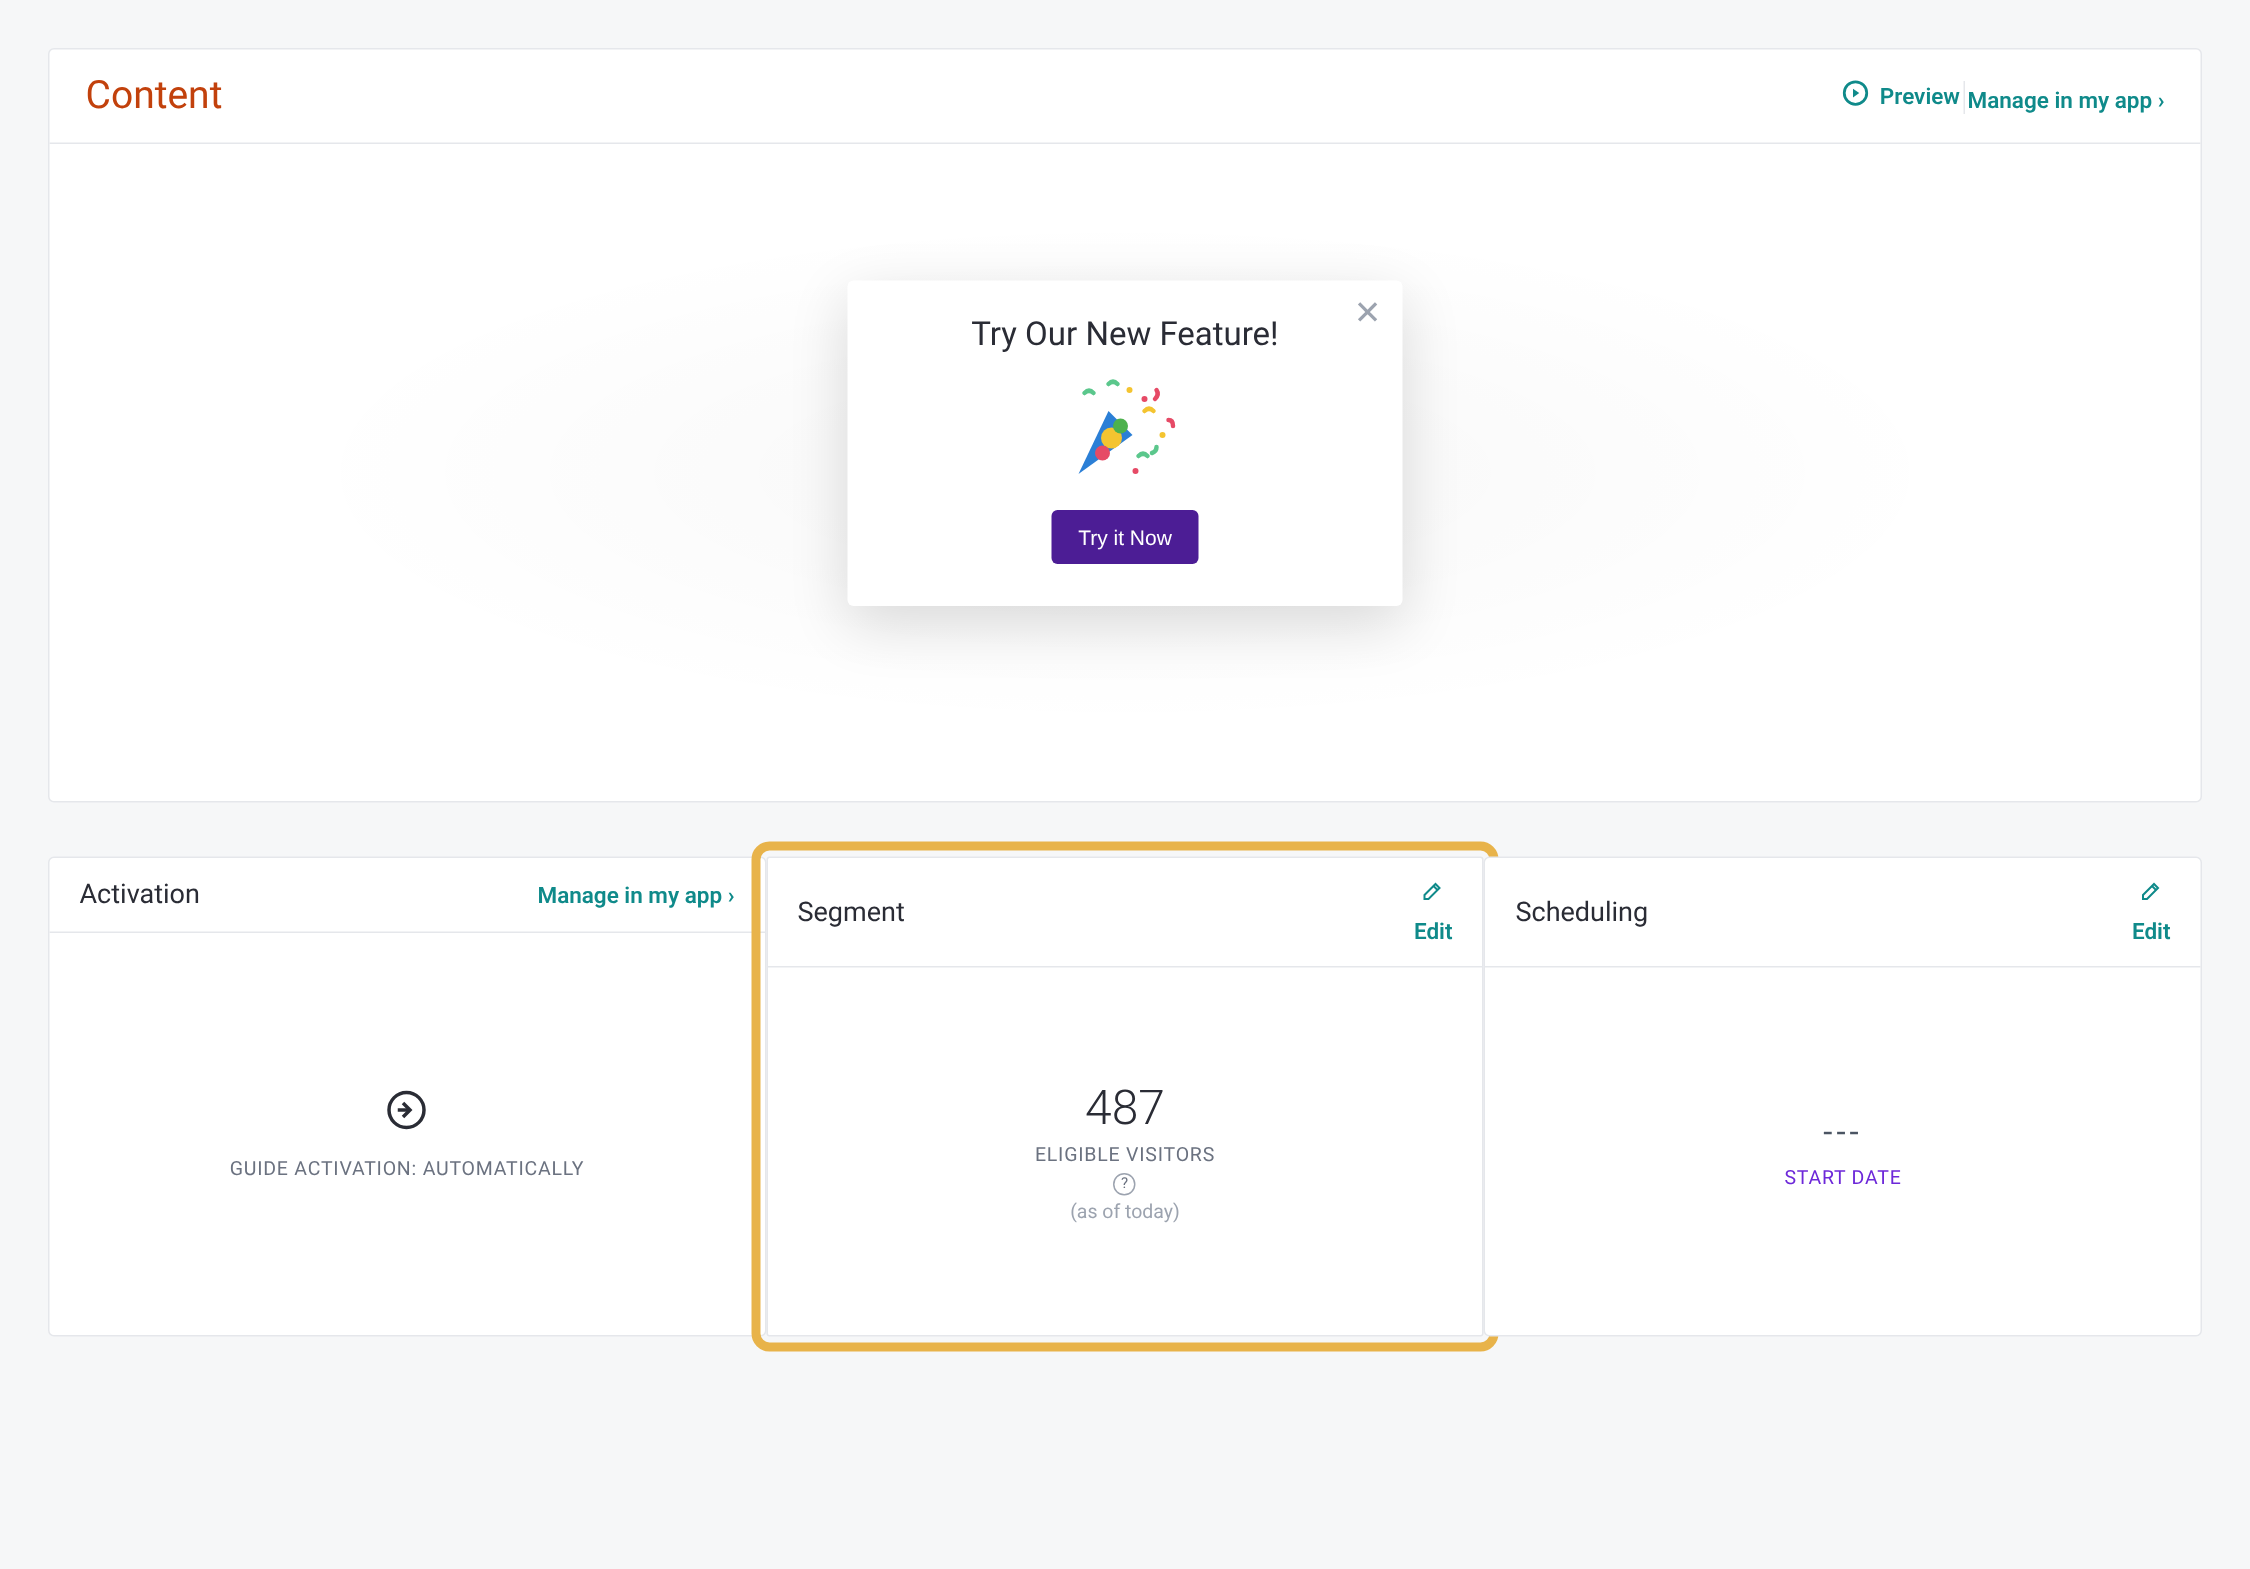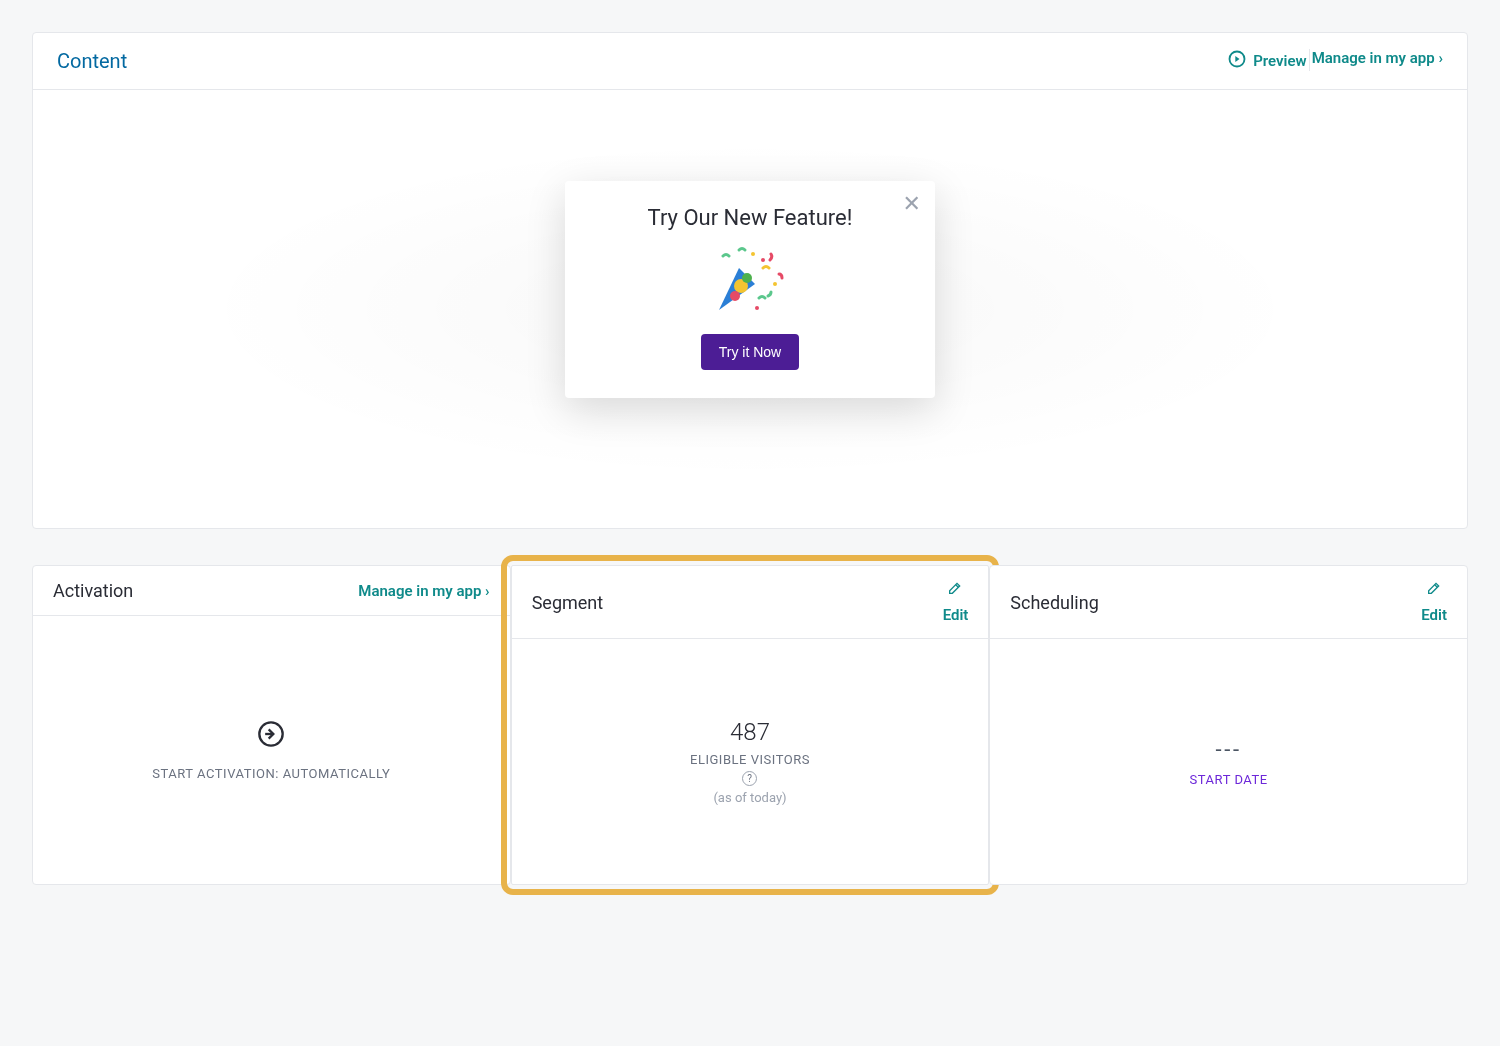--- a/index.html
+++ b/index.html
@@ -20,28 +20,28 @@
       margin-bottom: 36px;
     }
     .content-header {
       display: flex;
       align-items: center;
       justify-content: space-between;
       padding: 16px 24px;
       border-bottom: 1px solid #e5e7eb;
     }
     .content-title {
-      font-size: 20px;
+      font-size: 26px;
       font-weight: 400;
-      color: #0369a1;
+      color: #c2410c;
       text-align: center;
     }
     .content-actions {
       display: flex;
-      align-items: flex-start;
+      align-items: flex-end;
       gap: 2px;
     }
     .action-link {
       color: #0f8a8a;
       font-weight: 600;
       font-size: 15px;
       cursor: pointer;
       display: flex;
       align-items: center;
       gap: 6px;
@@ -136,21 +136,21 @@
     }
     .card-body {
       flex: 1;
       display: flex;
       flex-direction: column;
       align-items: center;
       justify-content: center;
       padding: 20px;
     }
     .big-num {
-      font-size: 24px;
+      font-size: 32px;
       font-weight: 300;
       color: #2a2c35;
       margin-bottom: 6px;
     }
     .metric-label {
       font-size: 13px;
       letter-spacing: 0.04em;
       color: #6b7280;
       display: flex;
       align-items: center;
@@ -263,21 +263,21 @@
       </div>
     </div>
     <div class="card-body">
       <span>
         <svg width="28" height="28" viewBox="0 0 24 24" fill="none" stroke="#2a2c35" stroke-width="2">
           <circle cx="12" cy="12" r="10"></circle>
           <path d="M10 8 L14 12 L10 16"></path>
           <path d="M7 12 L14 12"></path>
         </svg>
       </span>
-      <div class="activation-label">START ACTIVATION: AUTOMATICALLY</div>
+      <div class="activation-label">GUIDE ACTIVATION: AUTOMATICALLY</div>
     </div>
   </div>
 
   <div class="card card-highlight">
     <div class="card-header">
       <div class="card-title">Segment</div>
       <div class="edit-link">
         <span>
           <svg width="16" height="16" viewBox="0 0 24 24" fill="none" stroke="#0f8a8a" stroke-width="2">
             <path d="M4 20 L8 20 L19 9 L15 5 L4 16 Z"></path>

